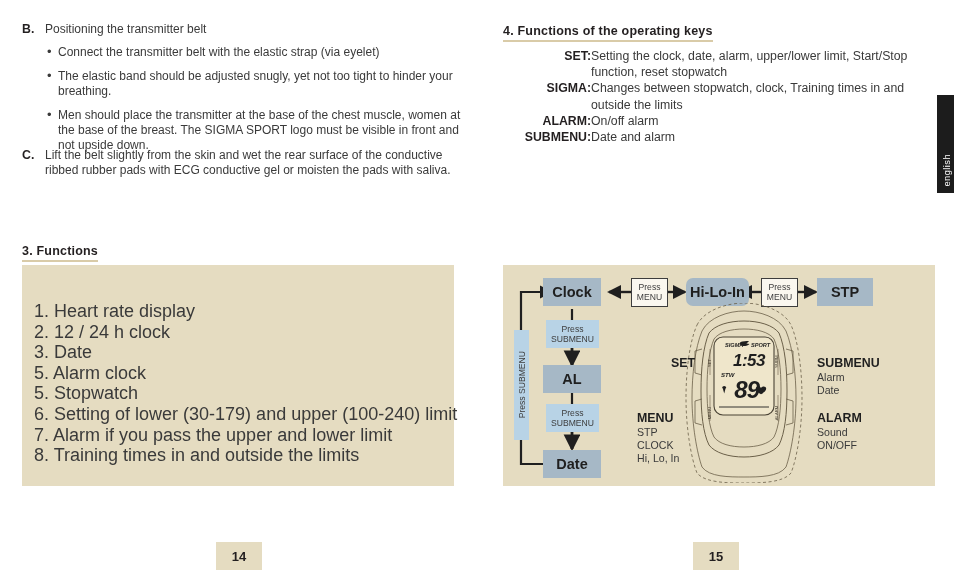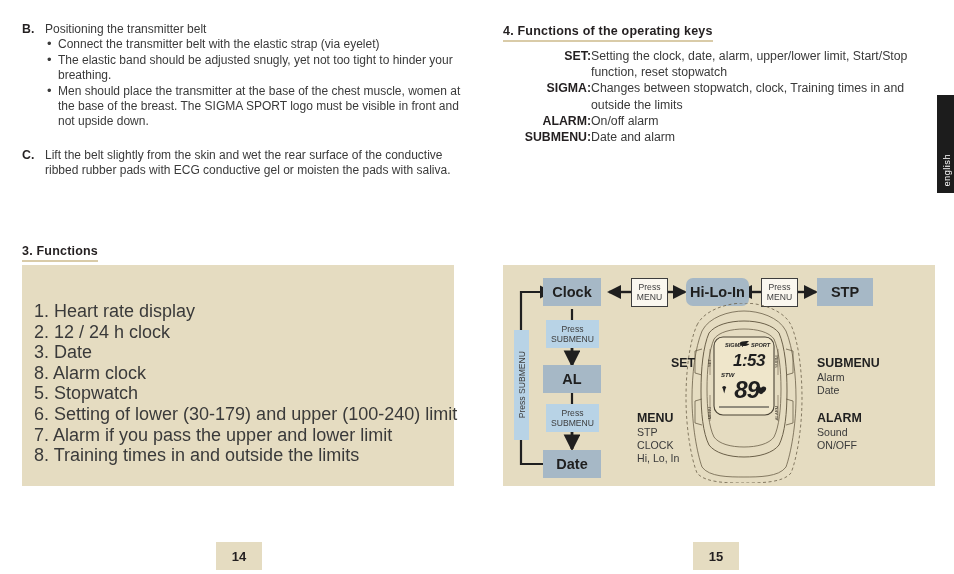--- a/index.html
+++ b/index.html
@@ -44,21 +44,21 @@
     left: 0; top: 0;
     font-weight: bold;
     font-size: 12.3px;
     color: #231f20;
   }
   .alpha-body { margin-left: 23px; }
   .bullets { margin: 0; padding: 0; list-style: none; }
   .bullets li {
     position: relative;
     padding-left: 13px;
-    margin-top: 0px;
+    margin-top: 8px;
   }
   .bullets li::before {
     content: "\2022";
     position: absolute;
     left: 2px; top: -1px;
     font-size: 13px;
     color: #3a3a3a;
   }
 
   
@@ -219,21 +219,21 @@
 
   <div style="position:absolute; left:22px; top:241px;">
     <span class="heading">3. Functions</span>
   </div>
 
   <div class="tan-panel" style="left:22px; top:265px; width:432px; height:221px;">
     <ul class="func-list" style="margin:36px 0 0 12px;">
       <li>1. Heart rate display</li>
       <li>2. 12 / 24 h clock</li>
       <li>3. Date</li>
-      <li>8. Alarm clock</li>
+      <li>5. Alarm clock</li>
       <li>5. Stopwatch</li>
       <li>6. Setting of lower (30-179) and upper (100-240) limit</li>
       <li>7. Alarm if you pass the upper and lower limit</li>
       <li>8. Training times in and outside the limits</li>
     </ul>
   </div>
 
   <div class="page-num" style="left:216px;">
     <span>14</span>
   </div>

